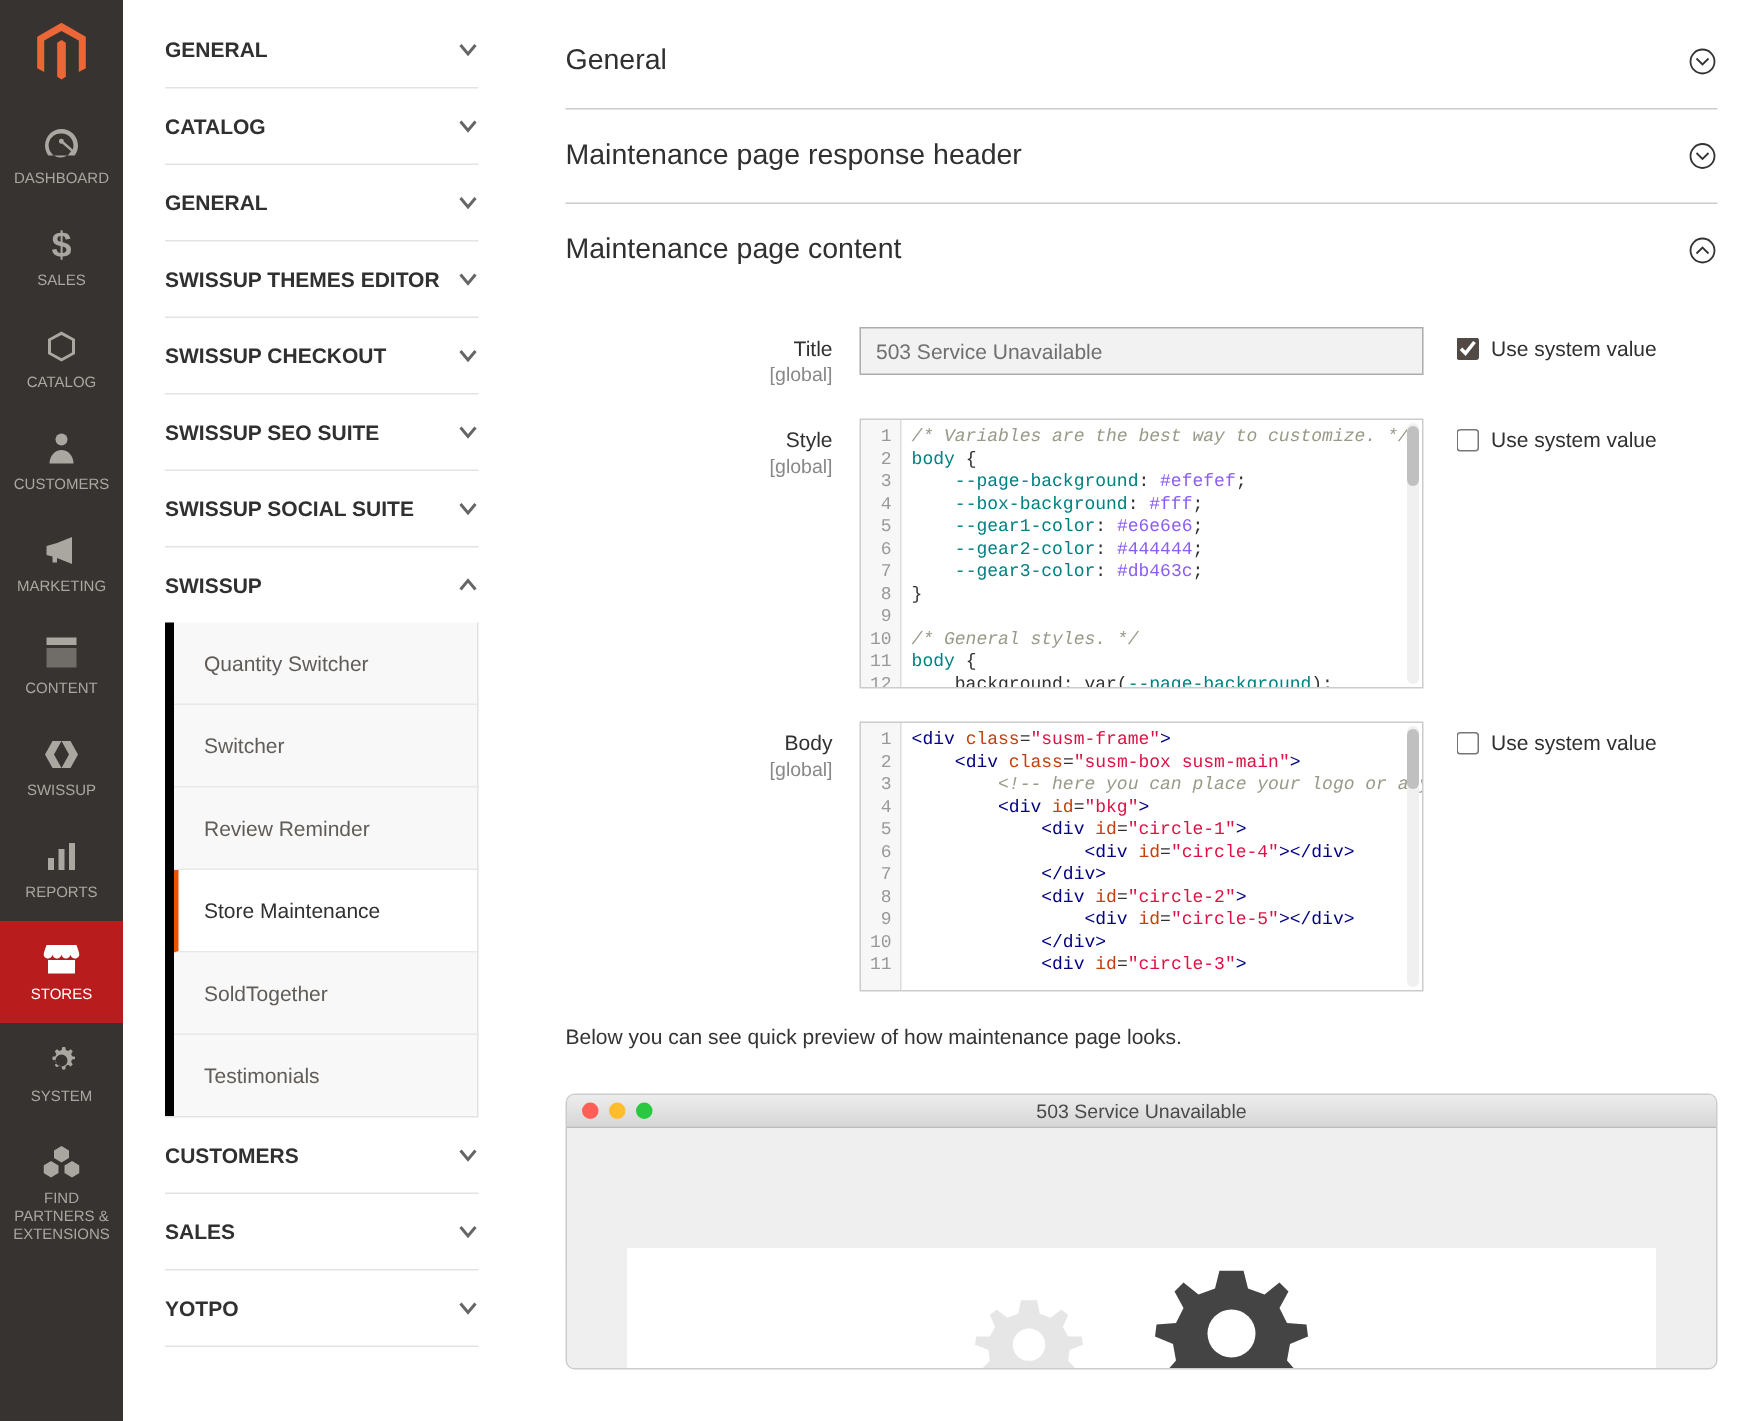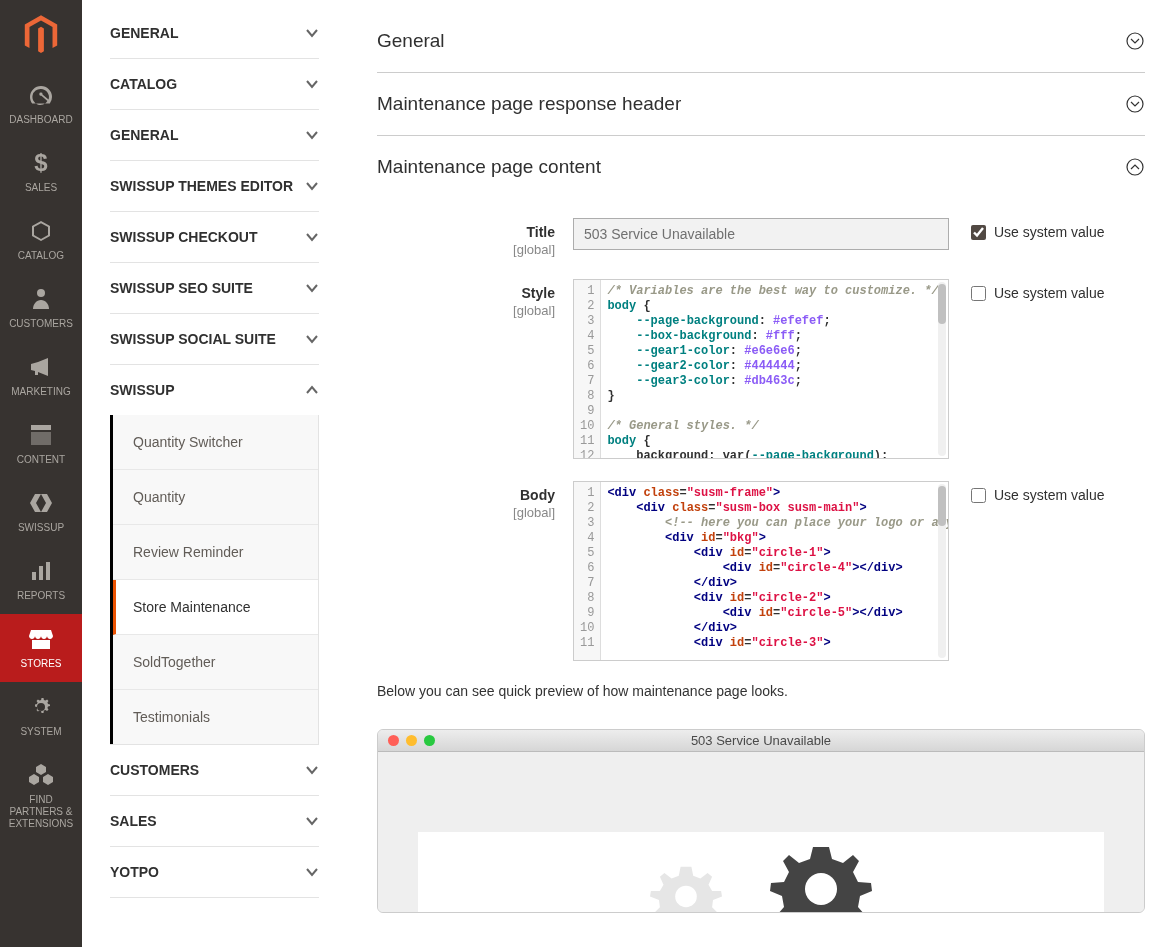--- a/index.html
+++ b/index.html
@@ -11,49 +11,49 @@
 .admin-sidebar .logo svg { width: 36px; height: 40px; }
 .admin-sidebar .nav-item { display: flex; flex-direction: column; align-items: center; justify-content: center; padding: 12px 4px; color: #aaa6a0; font-size: 10px; text-align: center; cursor: pointer; line-height: 1.2; }
 .admin-sidebar .nav-item.active { background: #b91c1c; color: #fff; }
 .admin-sidebar .nav-icon { width: 26px; height: 26px; margin-bottom: 6px; display: flex; align-items: center; justify-content: center; font-size: 20px; }
 
 
 .config-sidebar { position: fixed; left: 82px; top: 0; width: 265px; height: 100vh; background: #fff; overflow-y: auto; padding: 8px 28px 40px 28px; }
 .config-tab { border-bottom: 1px solid #e3e3e3; }
 .config-tab-header { display: flex; align-items: center; justify-content: space-between; padding: 17px 0; cursor: pointer; font-weight: 600; font-size: 14px; color: #303030; }
 .config-tab-header .chevron { width: 14px; height: 14px; }
-.config-subitems { background: #f8f8f8; border-left: 3px solid #000000; border-right: 1px solid #e3e3e3; }
+.config-subitems { background: #f8f8f8; border-left: 6px solid #000000; border-right: 1px solid #e3e3e3; }
 .config-subitem { padding: 19px 14px 19px 20px; color: #615c57; font-size: 14px; cursor: pointer; border-bottom: 1px solid #e8e8e8; }
 .config-subitem:last-child { border-bottom: none; }
 .config-subitem.active { background: #fff; color: #303030; border-left: 3px solid #eb5202; padding-left: 17px; font-weight: 400; }
 
 
 .main { margin-left: 347px; padding: 10px 28px 40px 30px; }
 .section { border-bottom: 1px solid #ccc; }
 .section-header { display: flex; align-items: center; justify-content: space-between; padding: 20px 0; cursor: pointer; }
 .section-title { font-size: 19px; font-weight: 400; color: #303030; }
 .section-toggle { width: 20px; height: 20px; }
 .section-body { padding: 20px 0 30px 0; }
 
 .field-row { display: flex; align-items: flex-start; margin-bottom: 22px; }
 .field-label { width: 196px; text-align: right; padding-right: 18px; padding-top: 6px; }
-.field-label .lbl { font-weight: 700; font-size: 14px; }
+.field-label .lbl { font-weight: 400; font-size: 14px; }
 .field-label .scope { font-size: 13px; color: #888; margin-top: 2px; }
 .field-control { width: 376px; }
 .field-control input[type=text] { width: 100%; height: 32px; padding: 0 10px; border: 1px solid #adadad; font-size: 14px; background: #fff; }
 .field-control input[type=text]:disabled { background: #f2f2f2; color: #707070; }
 .field-extra { padding-left: 22px; display: flex; align-items: center; padding-top: 6px; }
 .field-extra input[type=checkbox] { width: 15px; height: 15px; margin-right: 8px; accent-color: #514943; }
 .field-extra label { font-size: 14px; color: #303030; }
 
 
 .code-editor { width: 100%; height: 180px; border: 1px solid #ccc; display: flex; font-family: Menlo, Monaco, 'Courier New', monospace; font-size: 12px; overflow: hidden; position: relative; }
 .code-gutter { background: #f7f7f7; border-right: 1px solid #ddd; padding: 4px 6px; text-align: right; color: #999; line-height: 15px; user-select: none; }
 .code-gutter div { height: 15px; }
-.code-lines { flex: 1; padding: 4px 6px; line-height: 15px; white-space: pre; overflow: auto; font-weight: bold; }
+.code-lines { flex: 1; padding: 4px 6px; line-height: 15px; white-space: pre; overflow: auto; }
 .code-lines .ln { height: 15px; }
 .tk-c { color: #999988; font-style: italic; }
 .tk-sel { color: #008080; }
 .tk-prop { color: #008080; }
 .tk-val { color: #8b5cf6; }
 .tk-tag { color: #000080; }
 .tk-attr { color: #c2410c; }
 .tk-str { color: #dd1144; }
 .code-scroll { position: absolute; right: 2px; top: 2px; bottom: 2px; width: 8px; background: #f0f0f0; border-radius: 4px; }
 .code-scroll-thumb { position: absolute; left: 0; right: 0; top: 2px; height: 40px; background: #c0c0c0; border-radius: 4px; }
@@ -240,21 +240,21 @@
       </div>
       <div class="config-tab">
         <div class="config-tab-header">
           <span>SWISSUP</span>
           <span class="chevron"><svg width="14" height="14" class="chev-svg">
               <path d="M2 10 L7 4 L12 10"></path>
             </svg></span>
         </div>
         <div class="config-subitems">
           <div class="config-subitem">Quantity Switcher</div>
-          <div class="config-subitem">Quantity</div>
+          <div class="config-subitem">Switcher</div>
           <div class="config-subitem">Review Reminder</div>
           <div class="config-subitem active">Store Maintenance</div>
           <div class="config-subitem">SoldTogether</div>
           <div class="config-subitem">Testimonials</div>
         </div>
       </div>
       <div class="config-tab">
         <div class="config-tab-header">
           <span>CUSTOMERS</span>
           <span class="chevron"><svg width="14" height="14" class="chev-svg">

